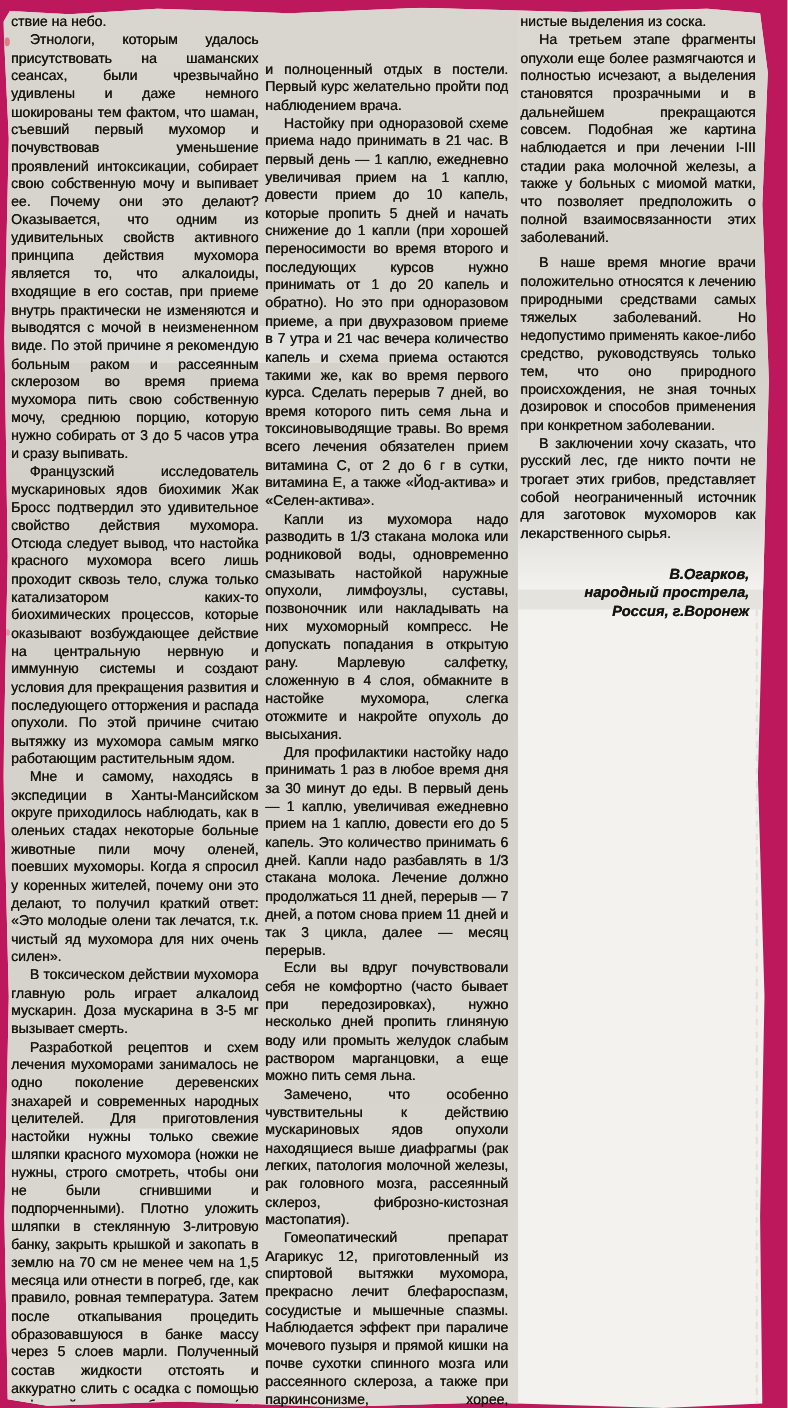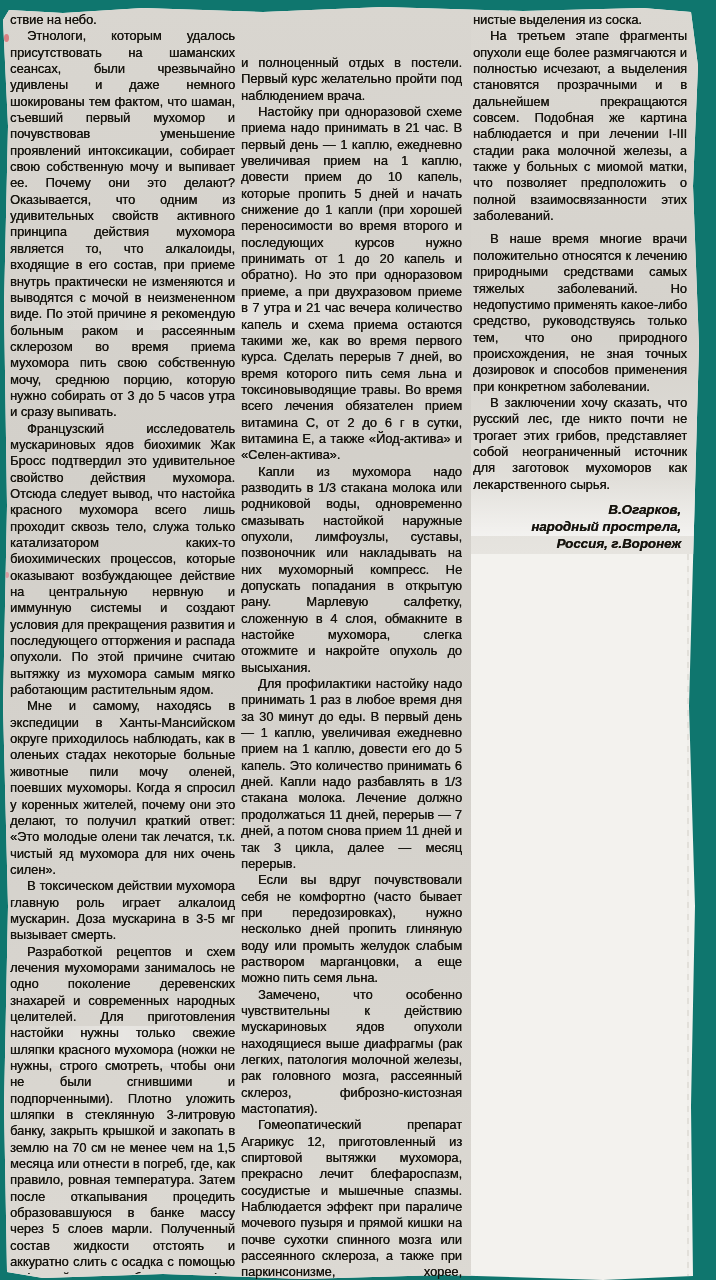--- a/index.html
+++ b/index.html
@@ -1,20 +1,20 @@
 <!DOCTYPE html>
 <html lang="ru"><head>
 <meta charset="utf-8">
 <style>
   html,body{margin:0;padding:0;}
   body{
     width:716px;height:1280px;background:#fdfdfd;overflow:hidden;
     font-family:"Liberation Sans","DejaVu Sans",sans-serif;
   }
-  .page{position:relative;width:716px;height:1280px;background:#0f766e;}
+  .page{position:relative;width:716px;height:1280px;background:#be185d;}
   .paper{
     position:absolute;left:3px;top:6px;width:710px;height:1274px;
     background:#f3f2ee;
     clip-path:polygon(
       0px 14px,6px 4px,60px 7px,140px 2px,260px 6px,380px 1px,520px 5px,640px 2px,
       688px 6px,695px 60px,690px 180px,696px 340px,691px 520px,686px 700px,
       692px 900px,688px 1100px,690px 1270px,600px 1274px,440px 1269px,
       300px 1273px,160px 1268px,40px 1272px,4px 1266px,1px 1100px,5px 900px,
       0px 700px,4px 500px,1px 300px,5px 120px
     );
@@ -44,21 +44,21 @@
     text-align:justify;text-shadow:.25px 0 0 #17150f;
     letter-spacing:-0.05px;
   }
   .col p{margin:0;text-indent:17px;}
   .col p.cont{text-indent:0;}
   .col p.brk{margin-top:7px;}
   .col-1{left:10px;width:225px;}
   .col-2{left:241px;width:221px;margin-top:43px;}
   .col-3{left:473px;width:214px;}
   .signature{
-    margin-top:8px;text-align:right;font-weight:bold;font-style:italic;
+    margin-top:20px;text-align:right;font-weight:bold;font-style:italic;
     font-size:13.4px;line-height:17px;padding-right:6px;
   }
   .signature div{text-indent:0;}
 </style>
 </head>
 <body>
 
 <div class="page">
   <div class="paper">
     <div class="shade-left"></div>

